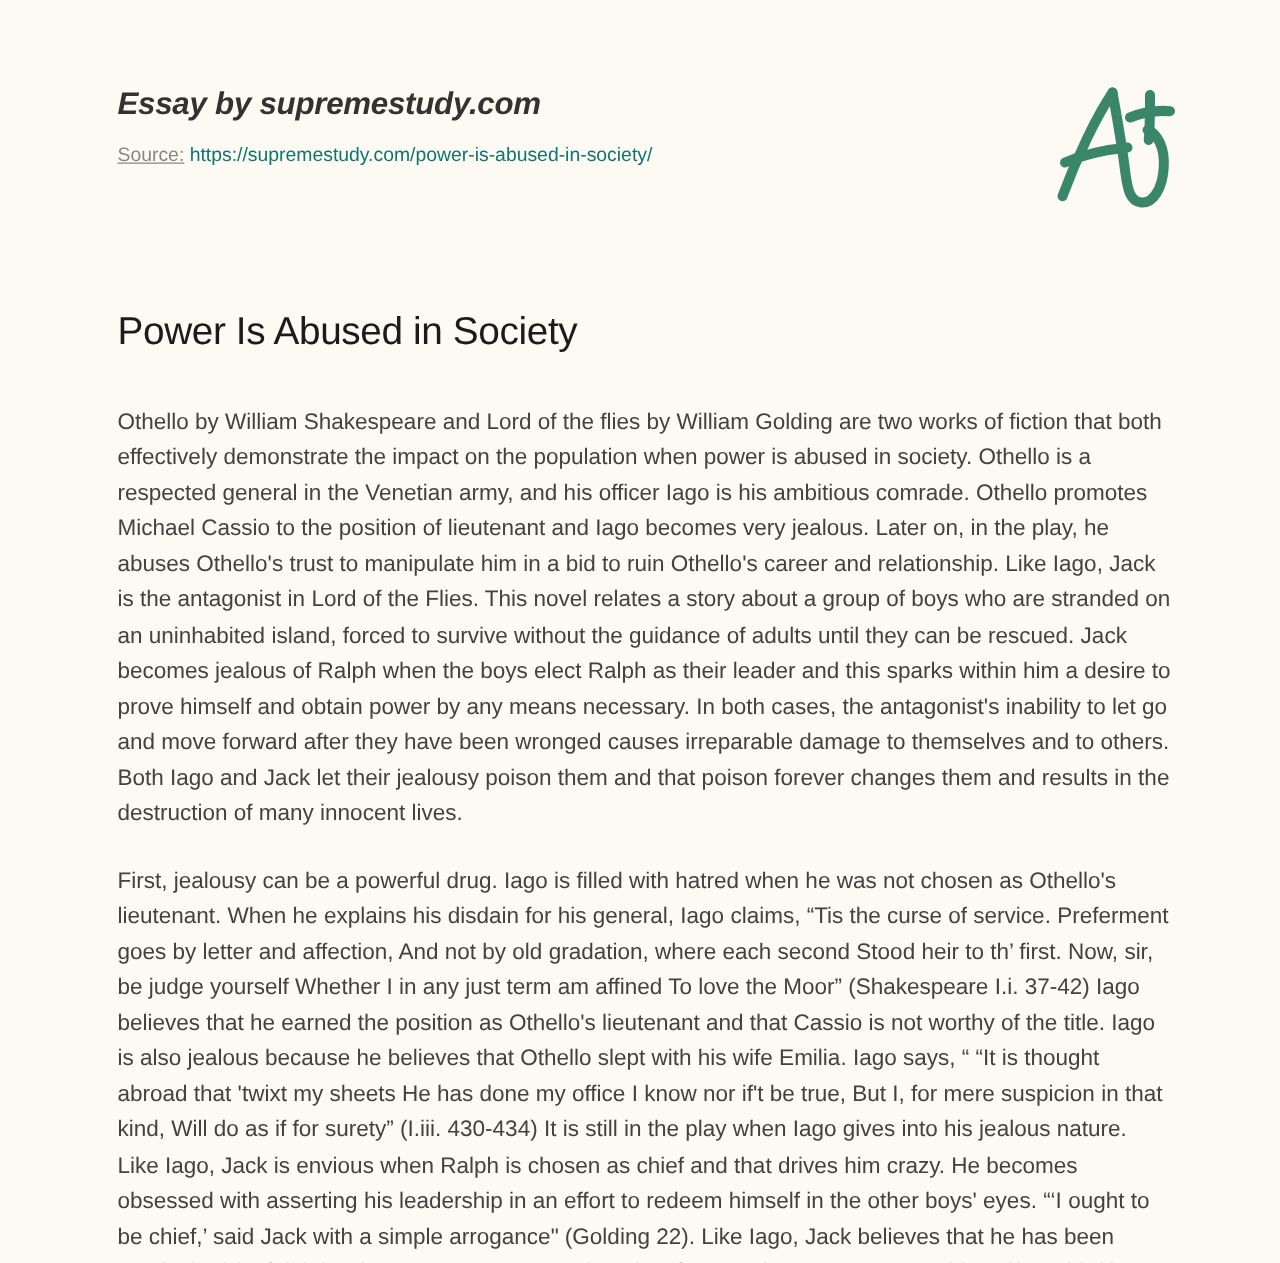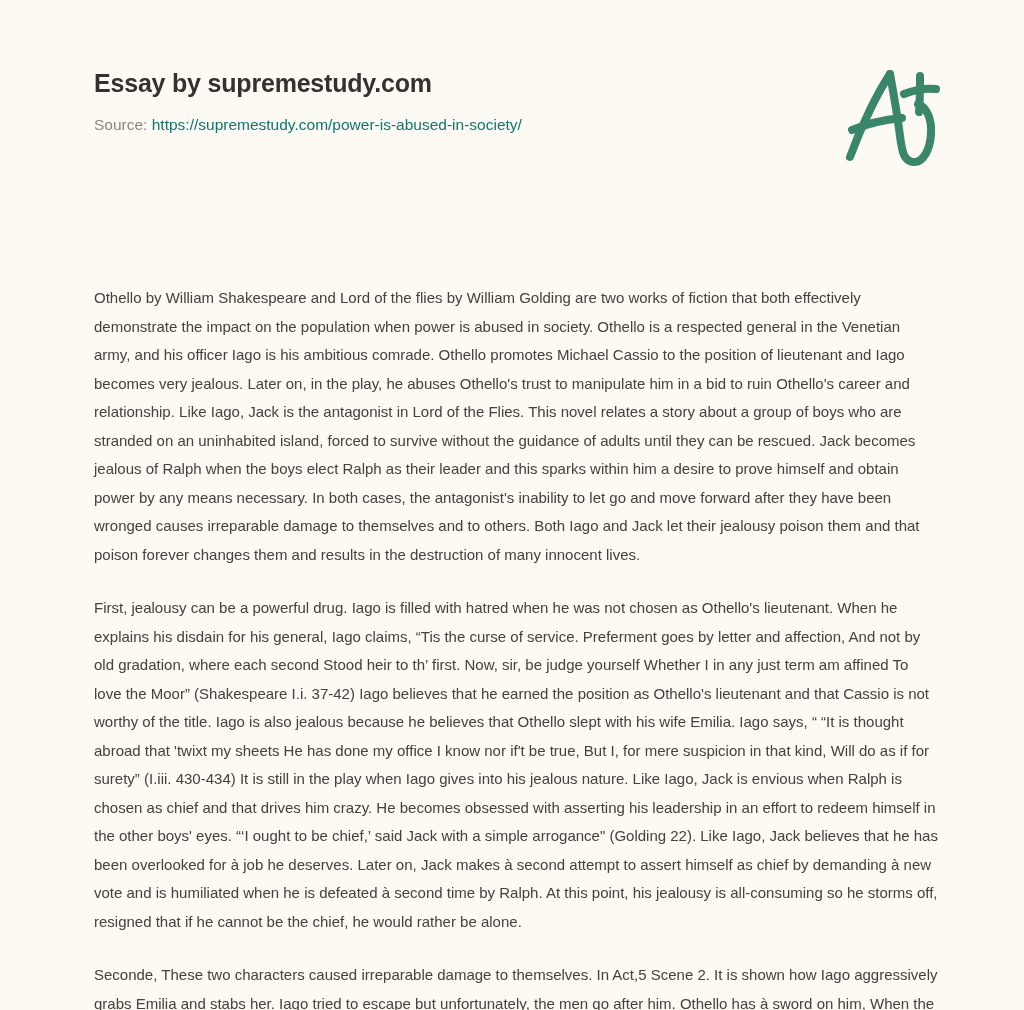--- a/index.html
+++ b/index.html
@@ -41,32 +41,34 @@
   }
 
   .brand-title {
     font-size: 25px;
     font-weight: 700;
     letter-spacing: -0.2px;
     color: #343230;
     line-height: 1.2;
     margin: 0;
     white-space: nowrap;
+    font-style: italic;
   }
 
   .source-line {
     margin-top: 17px;
     font-size: 15.5px;
     color: #8a8680;
     line-height: 1.3;
     white-space: nowrap;
   }
 
   .source-label {
     color: #8a8680;
+    text-decoration: underline;
   }
 
   .source-url {
     color: #0f766e;
     text-decoration: none;
   }
 
   
   .logo-wrap {
     position: absolute;
@@ -97,21 +99,21 @@
     line-height: 1.25;
     color: #1c1b1a;
   }
 
   .article-body {
     margin-top: 38px;
   }
 
   .article-body p {
     margin: 0 0 25px 0;
-    font-size: 15px;
+    font-size: 18px;
     line-height: 28.5px;
     color: #44413e;
     text-align: left;
     hyphens: none;
   }
 
   .article-body p:last-child {
     margin-bottom: 0;
   }
 </style>
@@ -145,20 +147,21 @@
           <path d="M74 32 C 84 28, 96 26, 106 27" stroke-width="8"></path>
 
           <path d="M90 14 C 90 26, 90 40, 89 50" stroke-width="8"></path>
         </g>
       </svg>
     </div>
 
   </header>
 
   <main class="article">
+    <h1 class="article-title">Power Is Abused in Society</h1>
 
     <div class="article-body">
       <p>Othello by William Shakespeare and Lord of the flies by William Golding are two works of fiction that both effectively demonstrate the impact on the population when power is abused in society. Othello is a respected general in the Venetian army, and his officer Iago is his ambitious comrade. Othello promotes Michael Cassio to the position of lieutenant and Iago becomes very jealous. Later on, in the play, he abuses Othello's trust to manipulate him in a bid to ruin Othello's career and relationship. Like Iago, Jack is the antagonist in Lord of the Flies. This novel relates a story about a group of boys who are stranded on an uninhabited island, forced to survive without the guidance of adults until they can be rescued. Jack becomes jealous of Ralph when the boys elect Ralph as their leader and this sparks within him a desire to prove himself and obtain power by any means necessary. In both cases, the antagonist's inability to let go and move forward after they have been wronged causes irreparable damage to themselves and to others. Both Iago and Jack let their jealousy poison them and that poison forever changes them and results in the destruction of many innocent lives.</p>
       <p>First, jealousy can be a powerful drug. Iago is filled with hatred when he was not chosen as Othello's lieutenant. When he explains his disdain for his general, Iago claims, “Tis the curse of service. Preferment goes by letter and affection, And not by old gradation, where each second Stood heir to th’ first. Now, sir, be judge yourself Whether I in any just term am affined To love the Moor” (Shakespeare I.i. 37-42) Iago believes that he earned the position as Othello's lieutenant and that Cassio is not worthy of the title. Iago is also jealous because he believes that Othello slept with his wife Emilia. Iago says, “ “It is thought abroad that 'twixt my sheets He has done my office I know nor if't be true, But I, for mere suspicion in that kind, Will do as if for surety” (I.iii. 430-434) It is still in the play when Iago gives into his jealous nature. Like Iago, Jack is envious when Ralph is chosen as chief and that drives him crazy. He becomes obsessed with asserting his leadership in an effort to redeem himself in the other boys' eyes. “‘I ought to be chief,’ said Jack with a simple arrogance" (Golding 22). Like Iago, Jack believes that he has been overlooked for à job he deserves. Later on, Jack makes à second attempt to assert himself as chief by demanding à new vote and is humiliated when he is defeated à second time by Ralph. At this point, his jealousy is all-consuming so he storms off, resigned that if he cannot be the chief, he would rather be alone.</p>
       <p>Seconde, These two characters caused irreparable damage to themselves. In Act,5 Scene 2. It is shown how Iago aggressively grabs Emilia and stabs her. Iago tried to escape but unfortunately, the men go after him. Othello has à sword on him, When the men bring Iago ba</p>
     </div>
   </main>
 
 </div>
 

